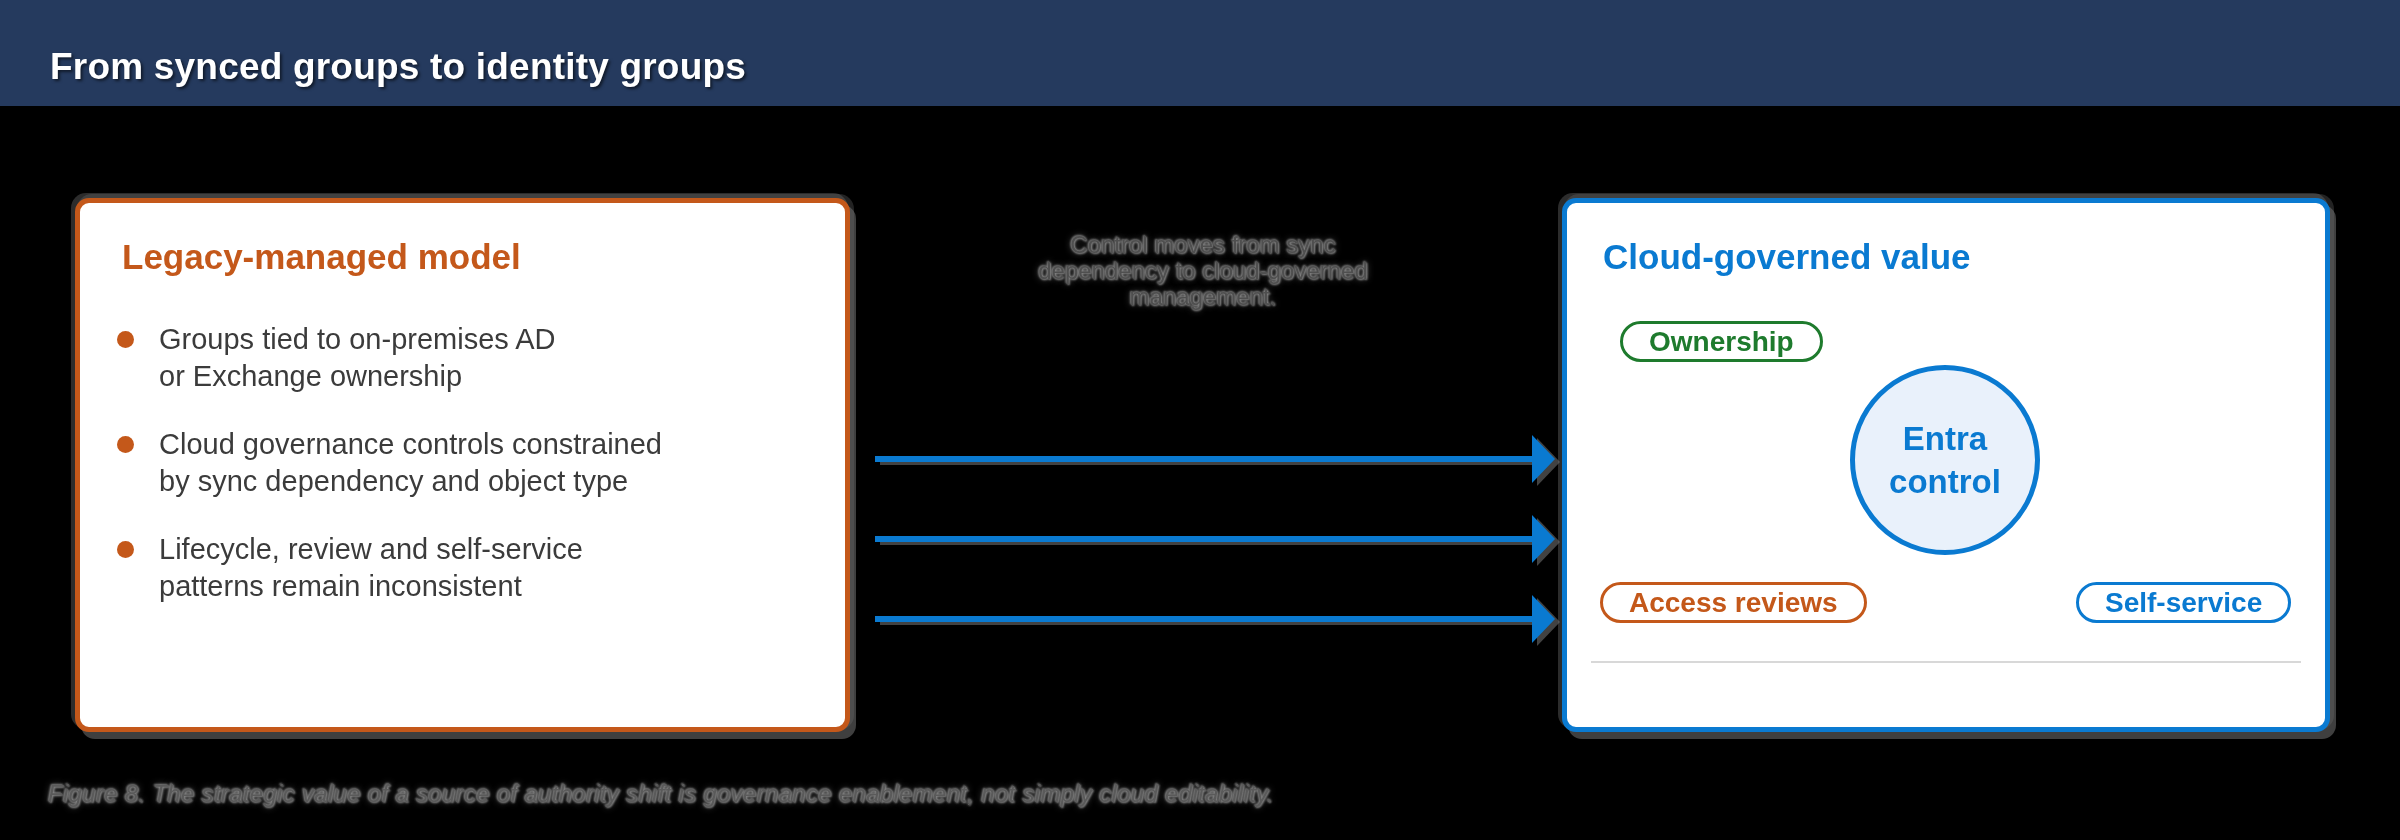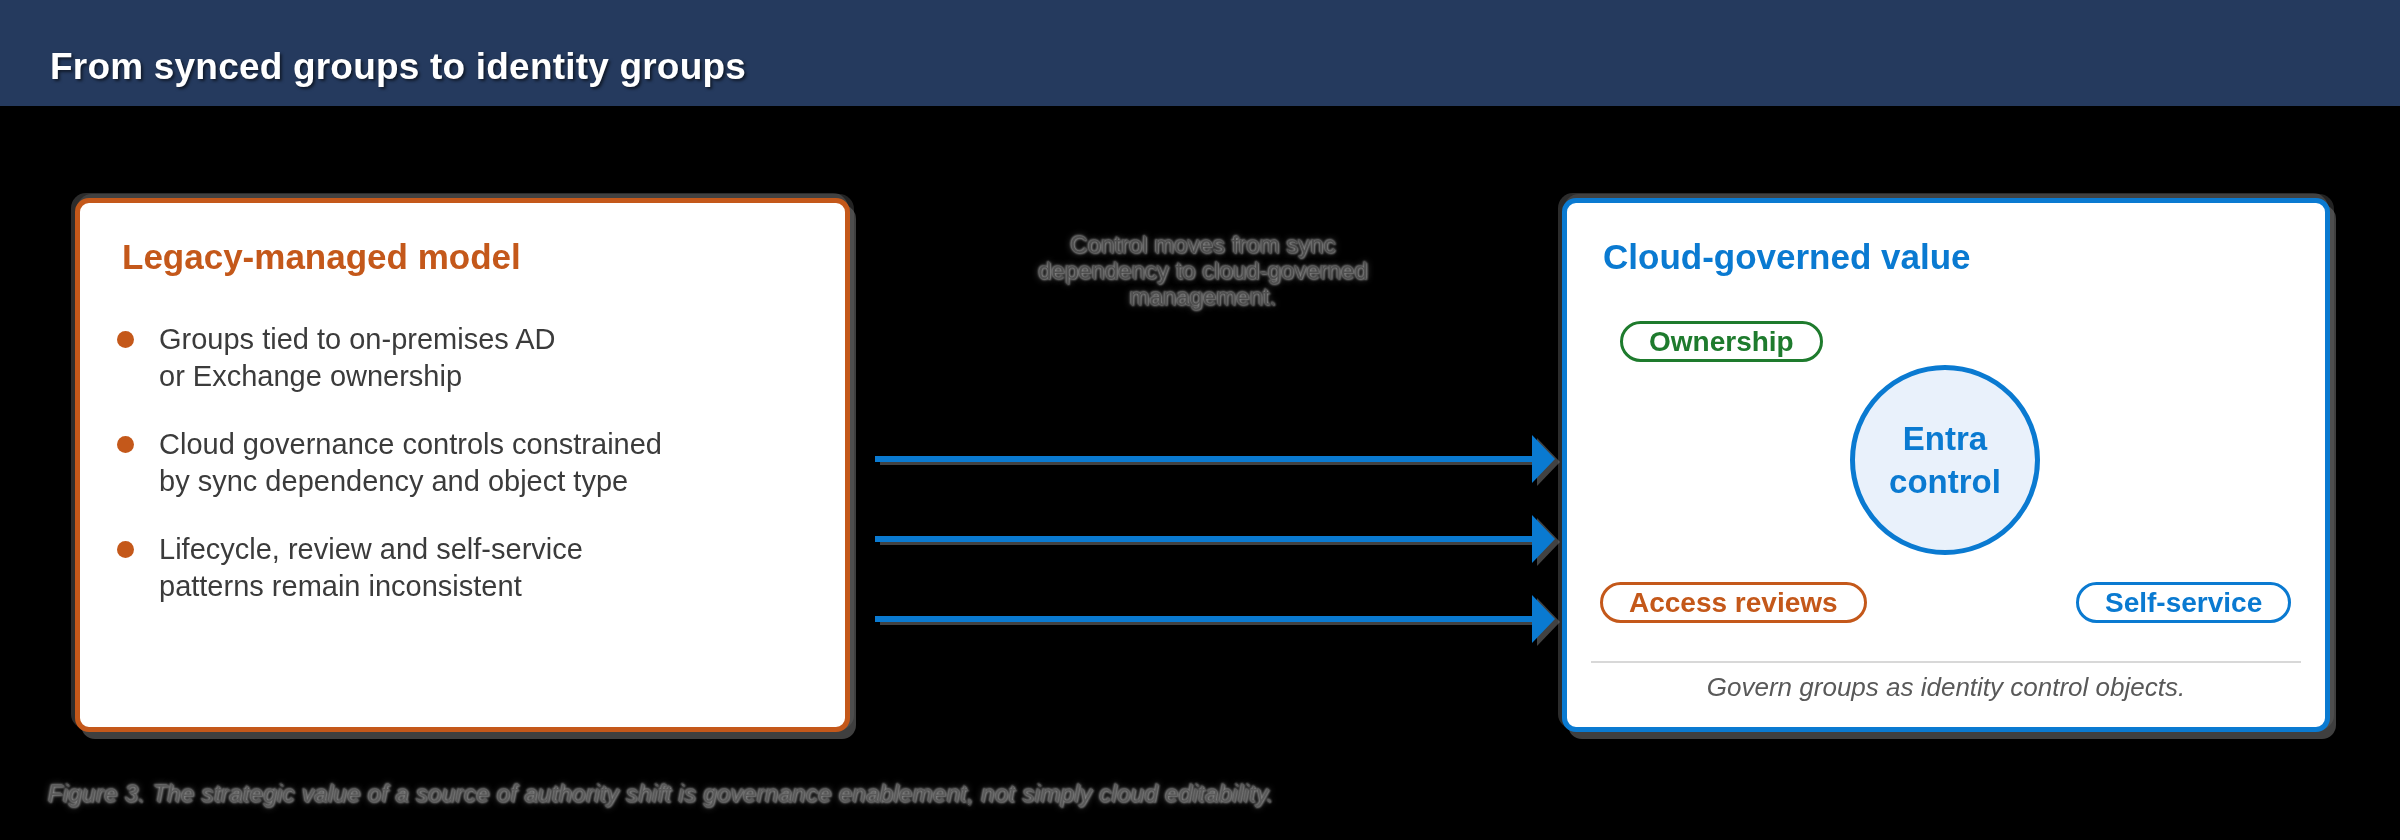--- a/index.html
+++ b/index.html
@@ -137,16 +137,15 @@
   <div class="pill green">Ownership</div>
   <div class="pill orange">Access reviews</div>
   <div class="pill blue-br">Self-service</div>
 
   <div class="center-circle">
     <span class="circle-label">Entra
 control</span>
   </div>
 
   <div class="divider"></div>
-  <div class="footnote">Govern groups as identity control objects.</div>
 </div>
 
-<p class="figure-caption halo">Figure 3. The strategic value of a source of authority shift is governance enablement, not simply cloud editability.</p>
+<p class="figure-caption halo">Figure 8. The strategic value of a source of authority shift is governance enablement, not simply cloud editability.</p>
 
 </body></html>

